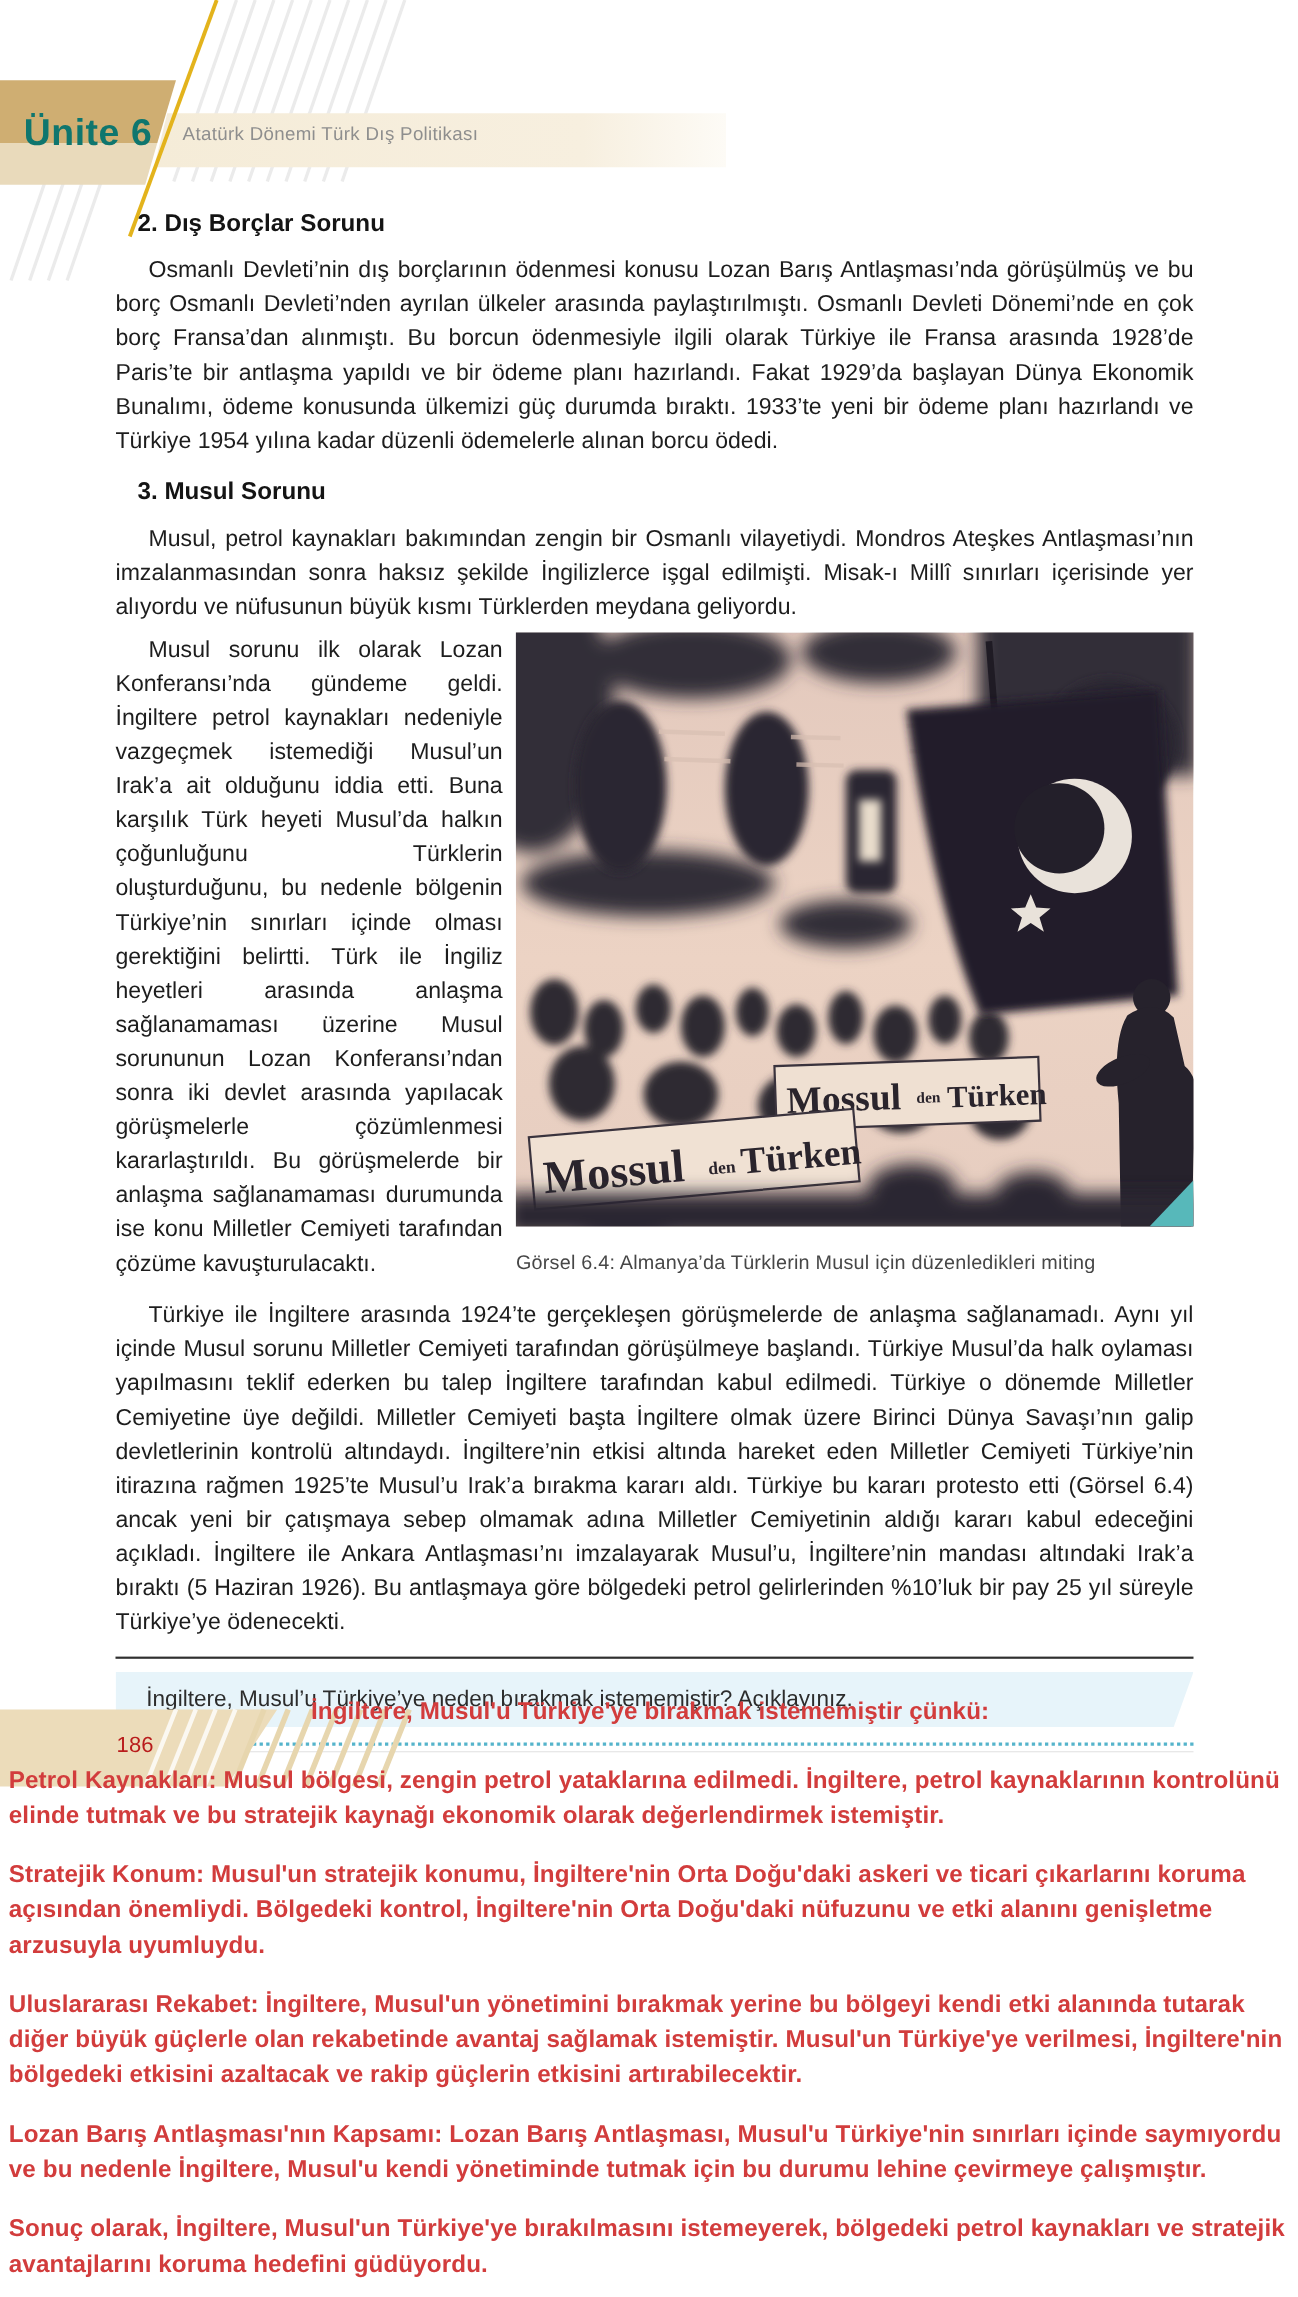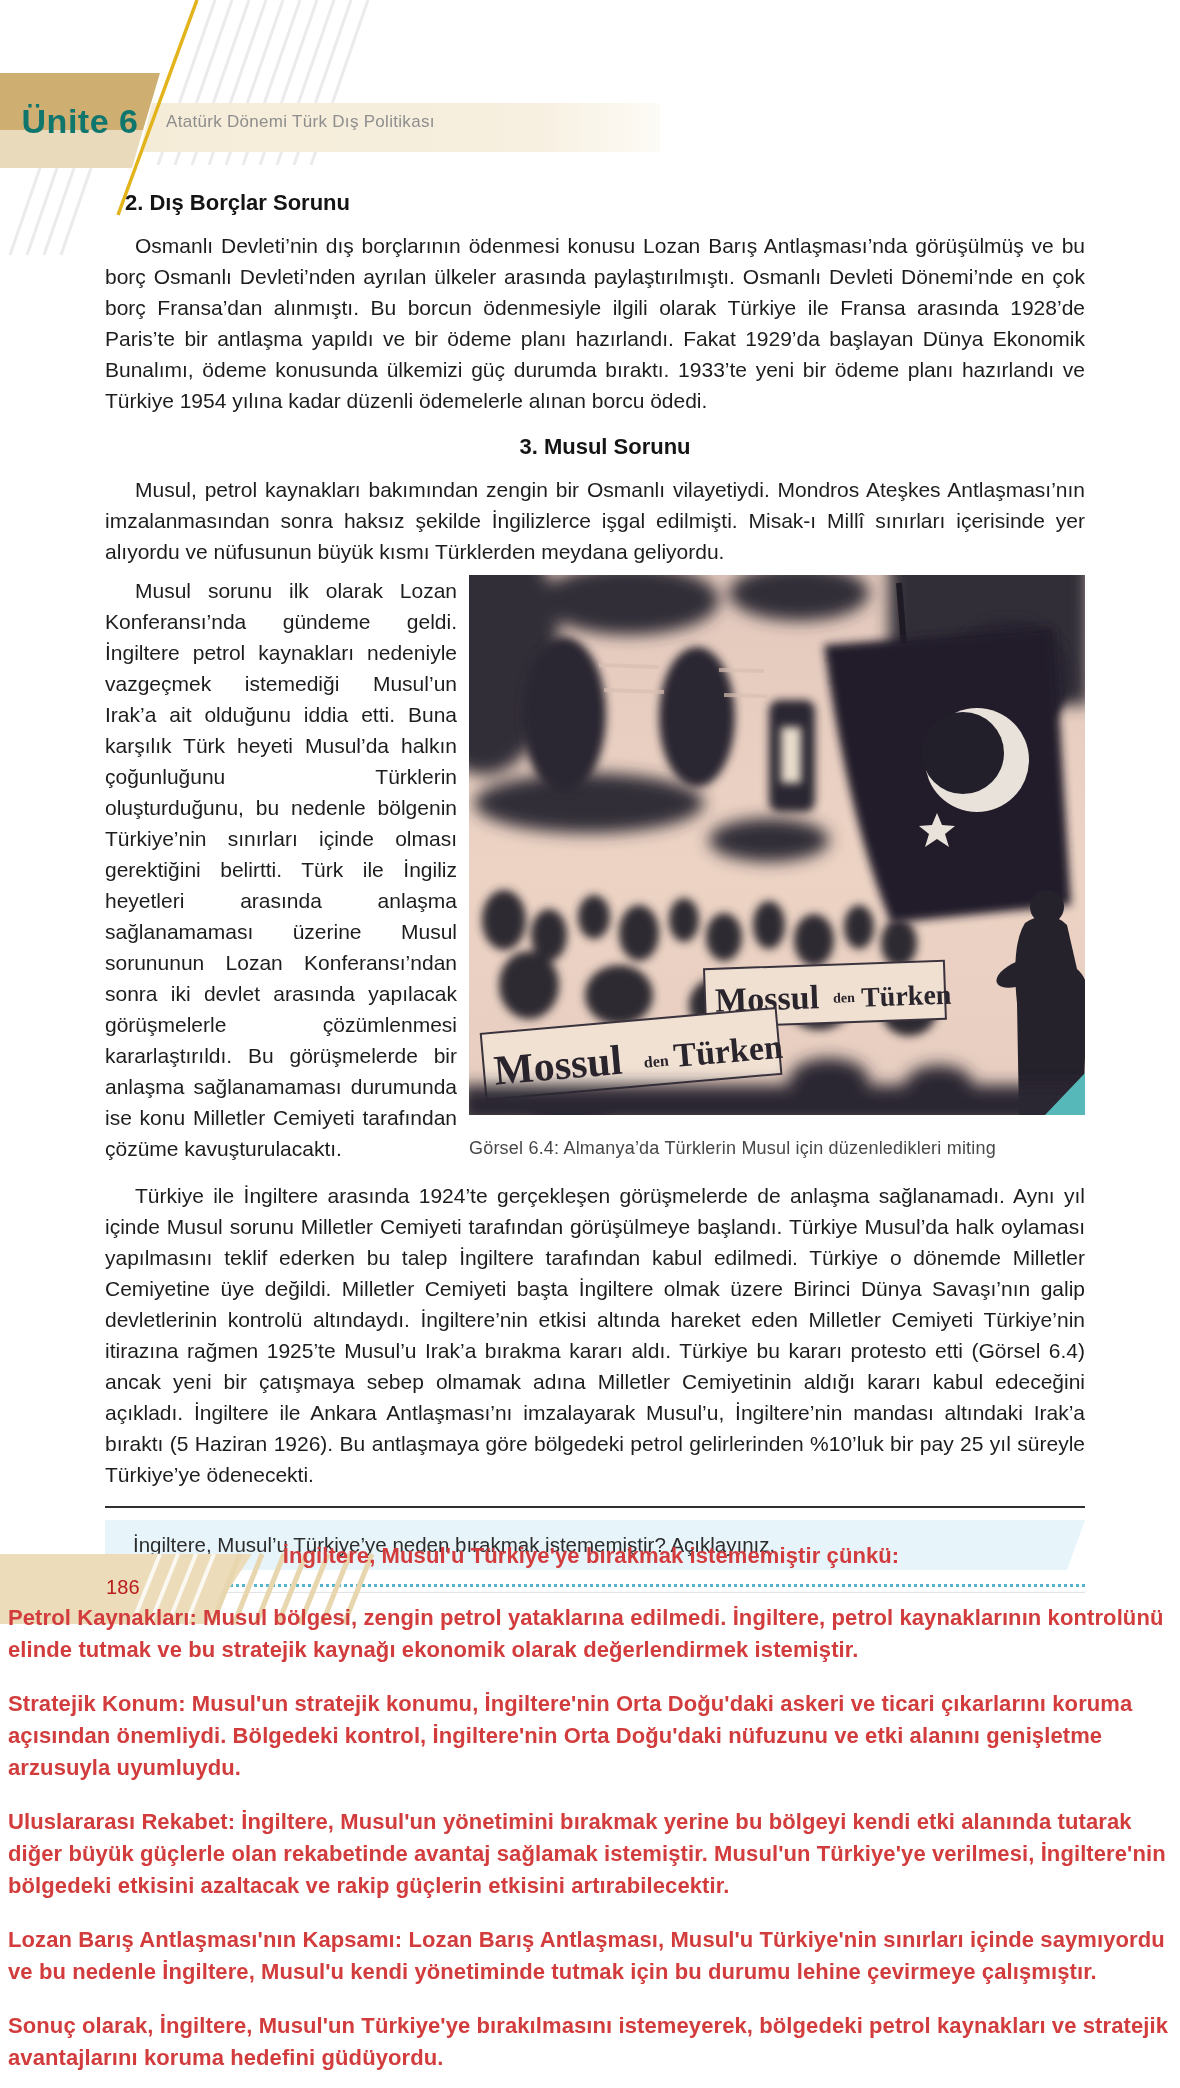--- a/index.html
+++ b/index.html
@@ -12,21 +12,21 @@
   .unit-label{
     position:absolute;left:18px;top:82px;width:124px;text-align:center;
     font-size:34px;font-weight:bold;color:#0f766e;letter-spacing:.5px;margin-top:20px;
   }
   .chapter-title{
     position:absolute;left:166px;top:112px;font-size:17px;color:#8e8e8e;letter-spacing:.3px;
   }
   
   .main{position:absolute;left:105px;top:190px;width:980px;}
   .h-book{font-size:22px;font-weight:bold;color:#141414;margin:0 0 14px 20px;}
-  .h-book.second{margin-top:18px;text-align:center;}
+  .h-book.second{margin-top:18px;}
   .p-book{
     font-size:21px;line-height:31px;text-align:justify;color:#1d1d1d;
     margin:0 0 8px 0;text-indent:30px;
   }
   .cols{display:flex;gap:12px;margin-top:6px;}
   .colL{width:352px;}
   .colR{width:616px;}
   .colL .p-book{margin:0;}
   figure{margin:0;padding:0;}
   .photo-frame{width:616px;height:540px;display:block;}

